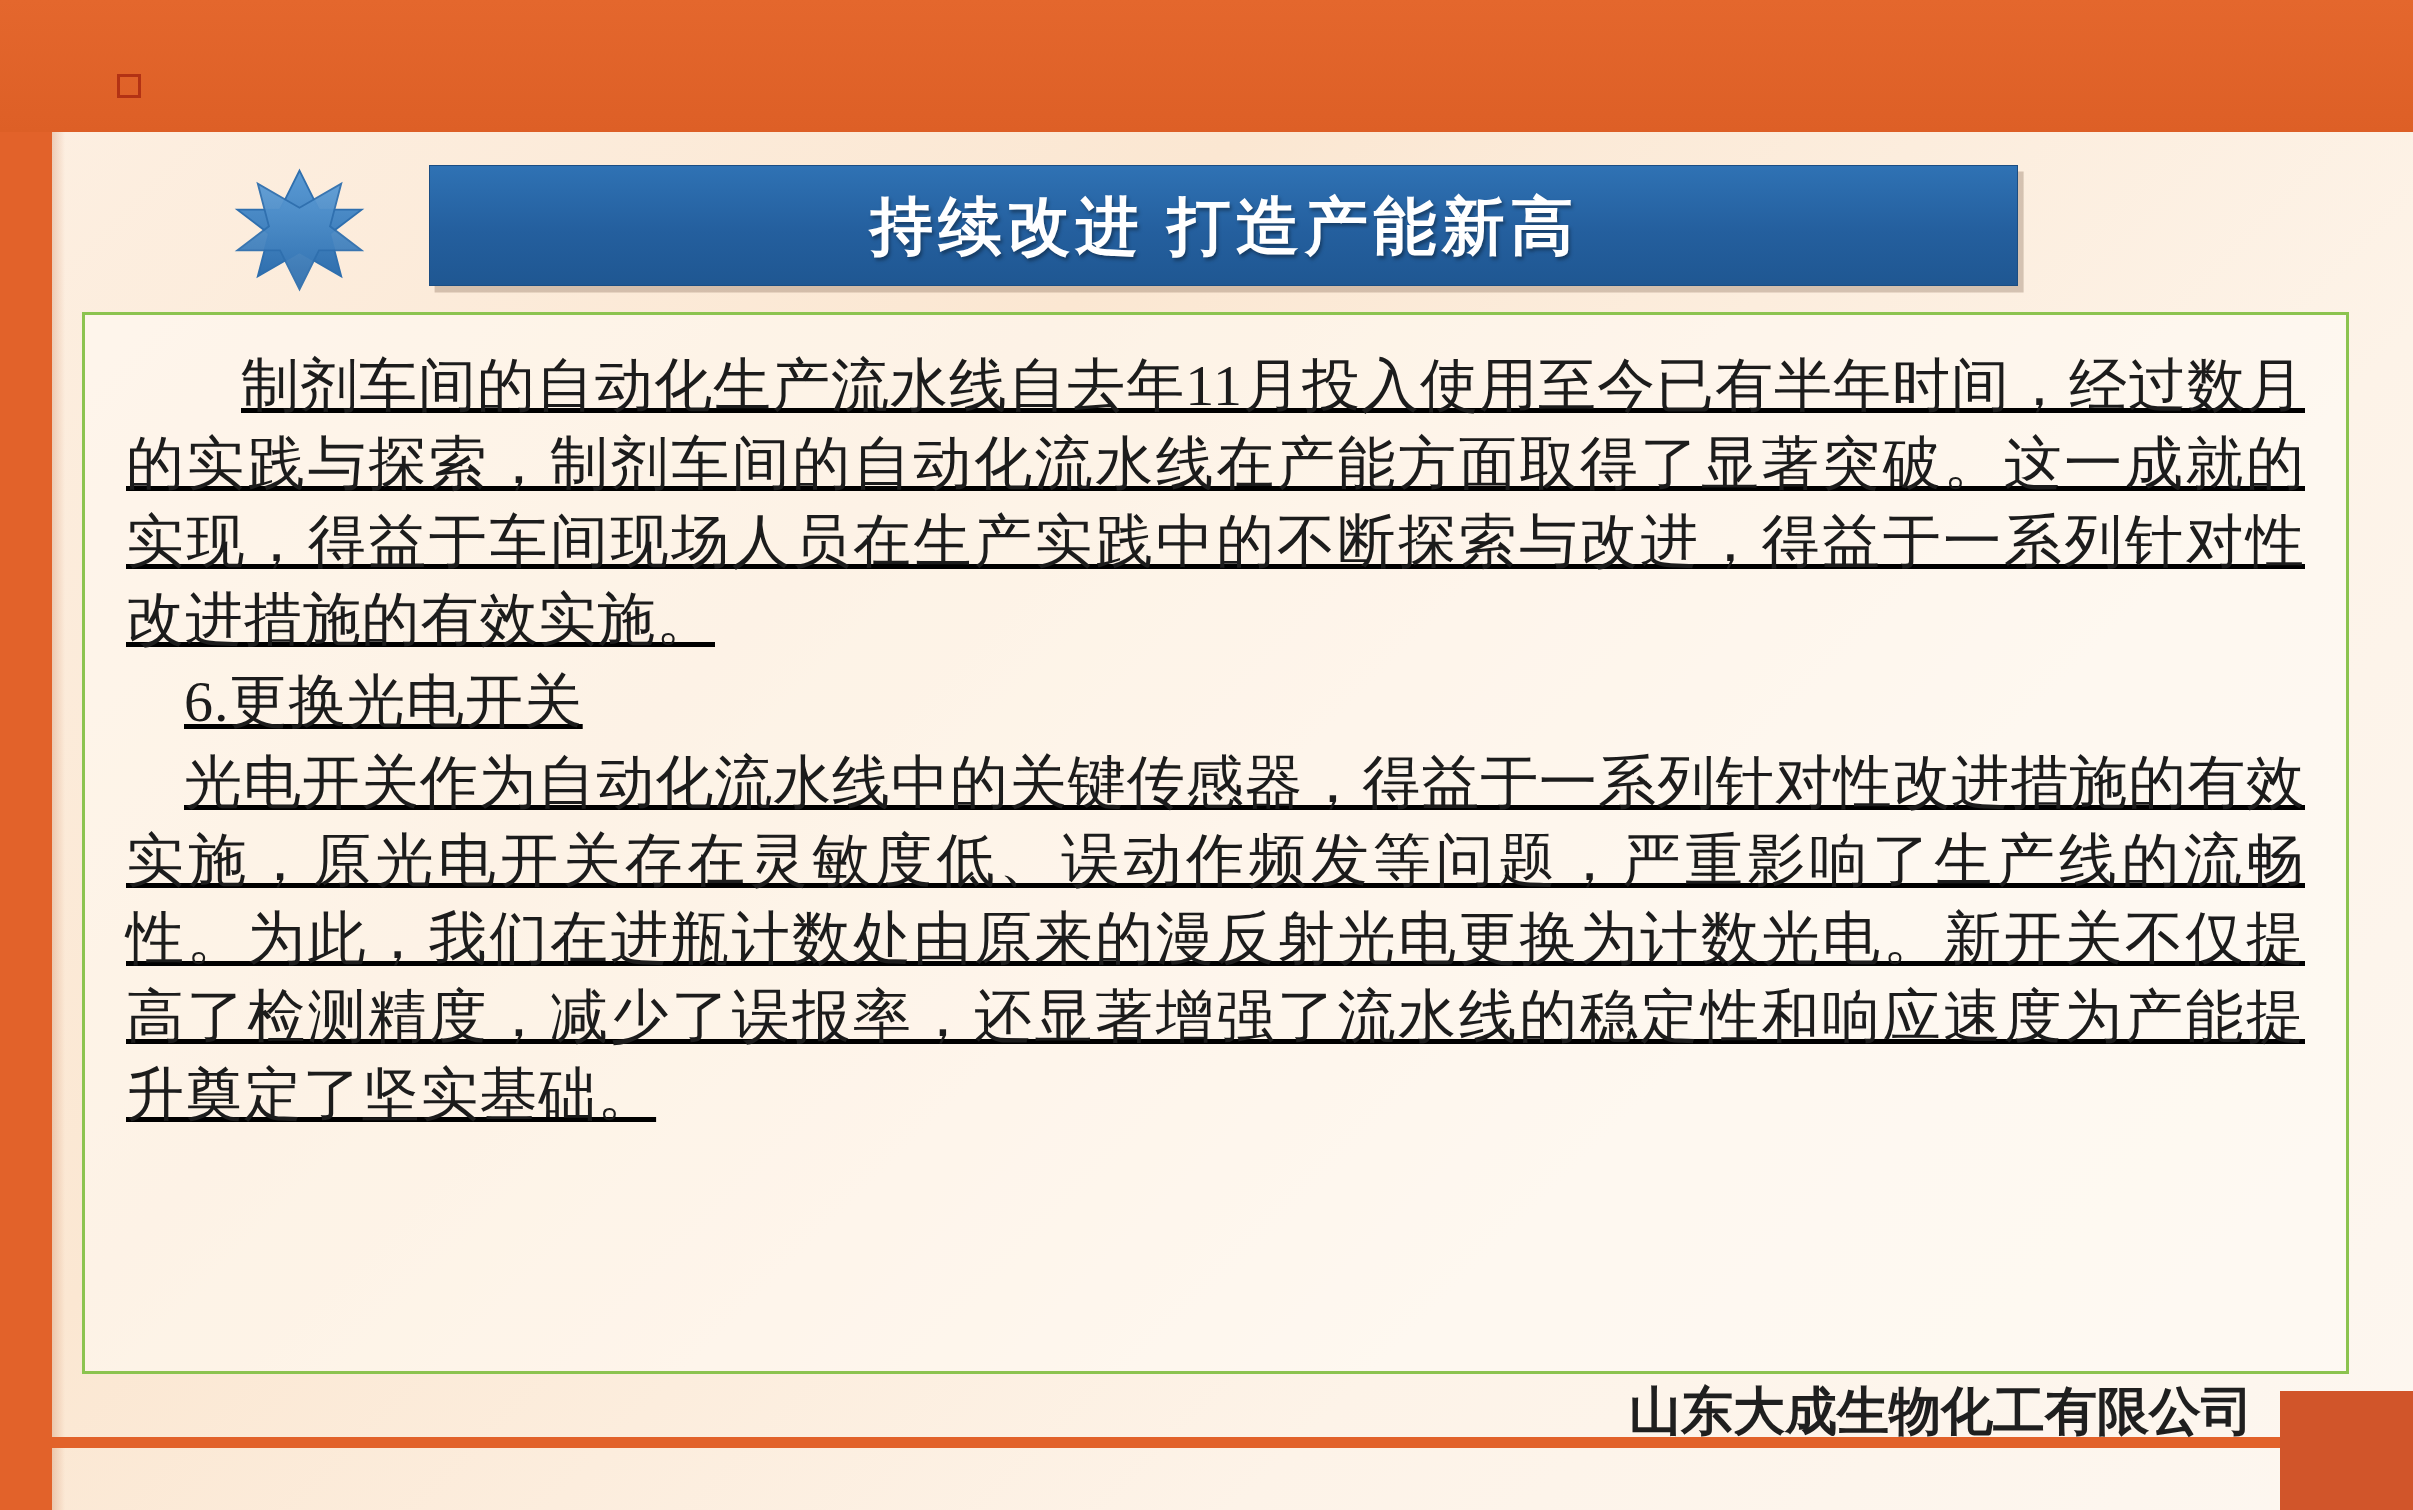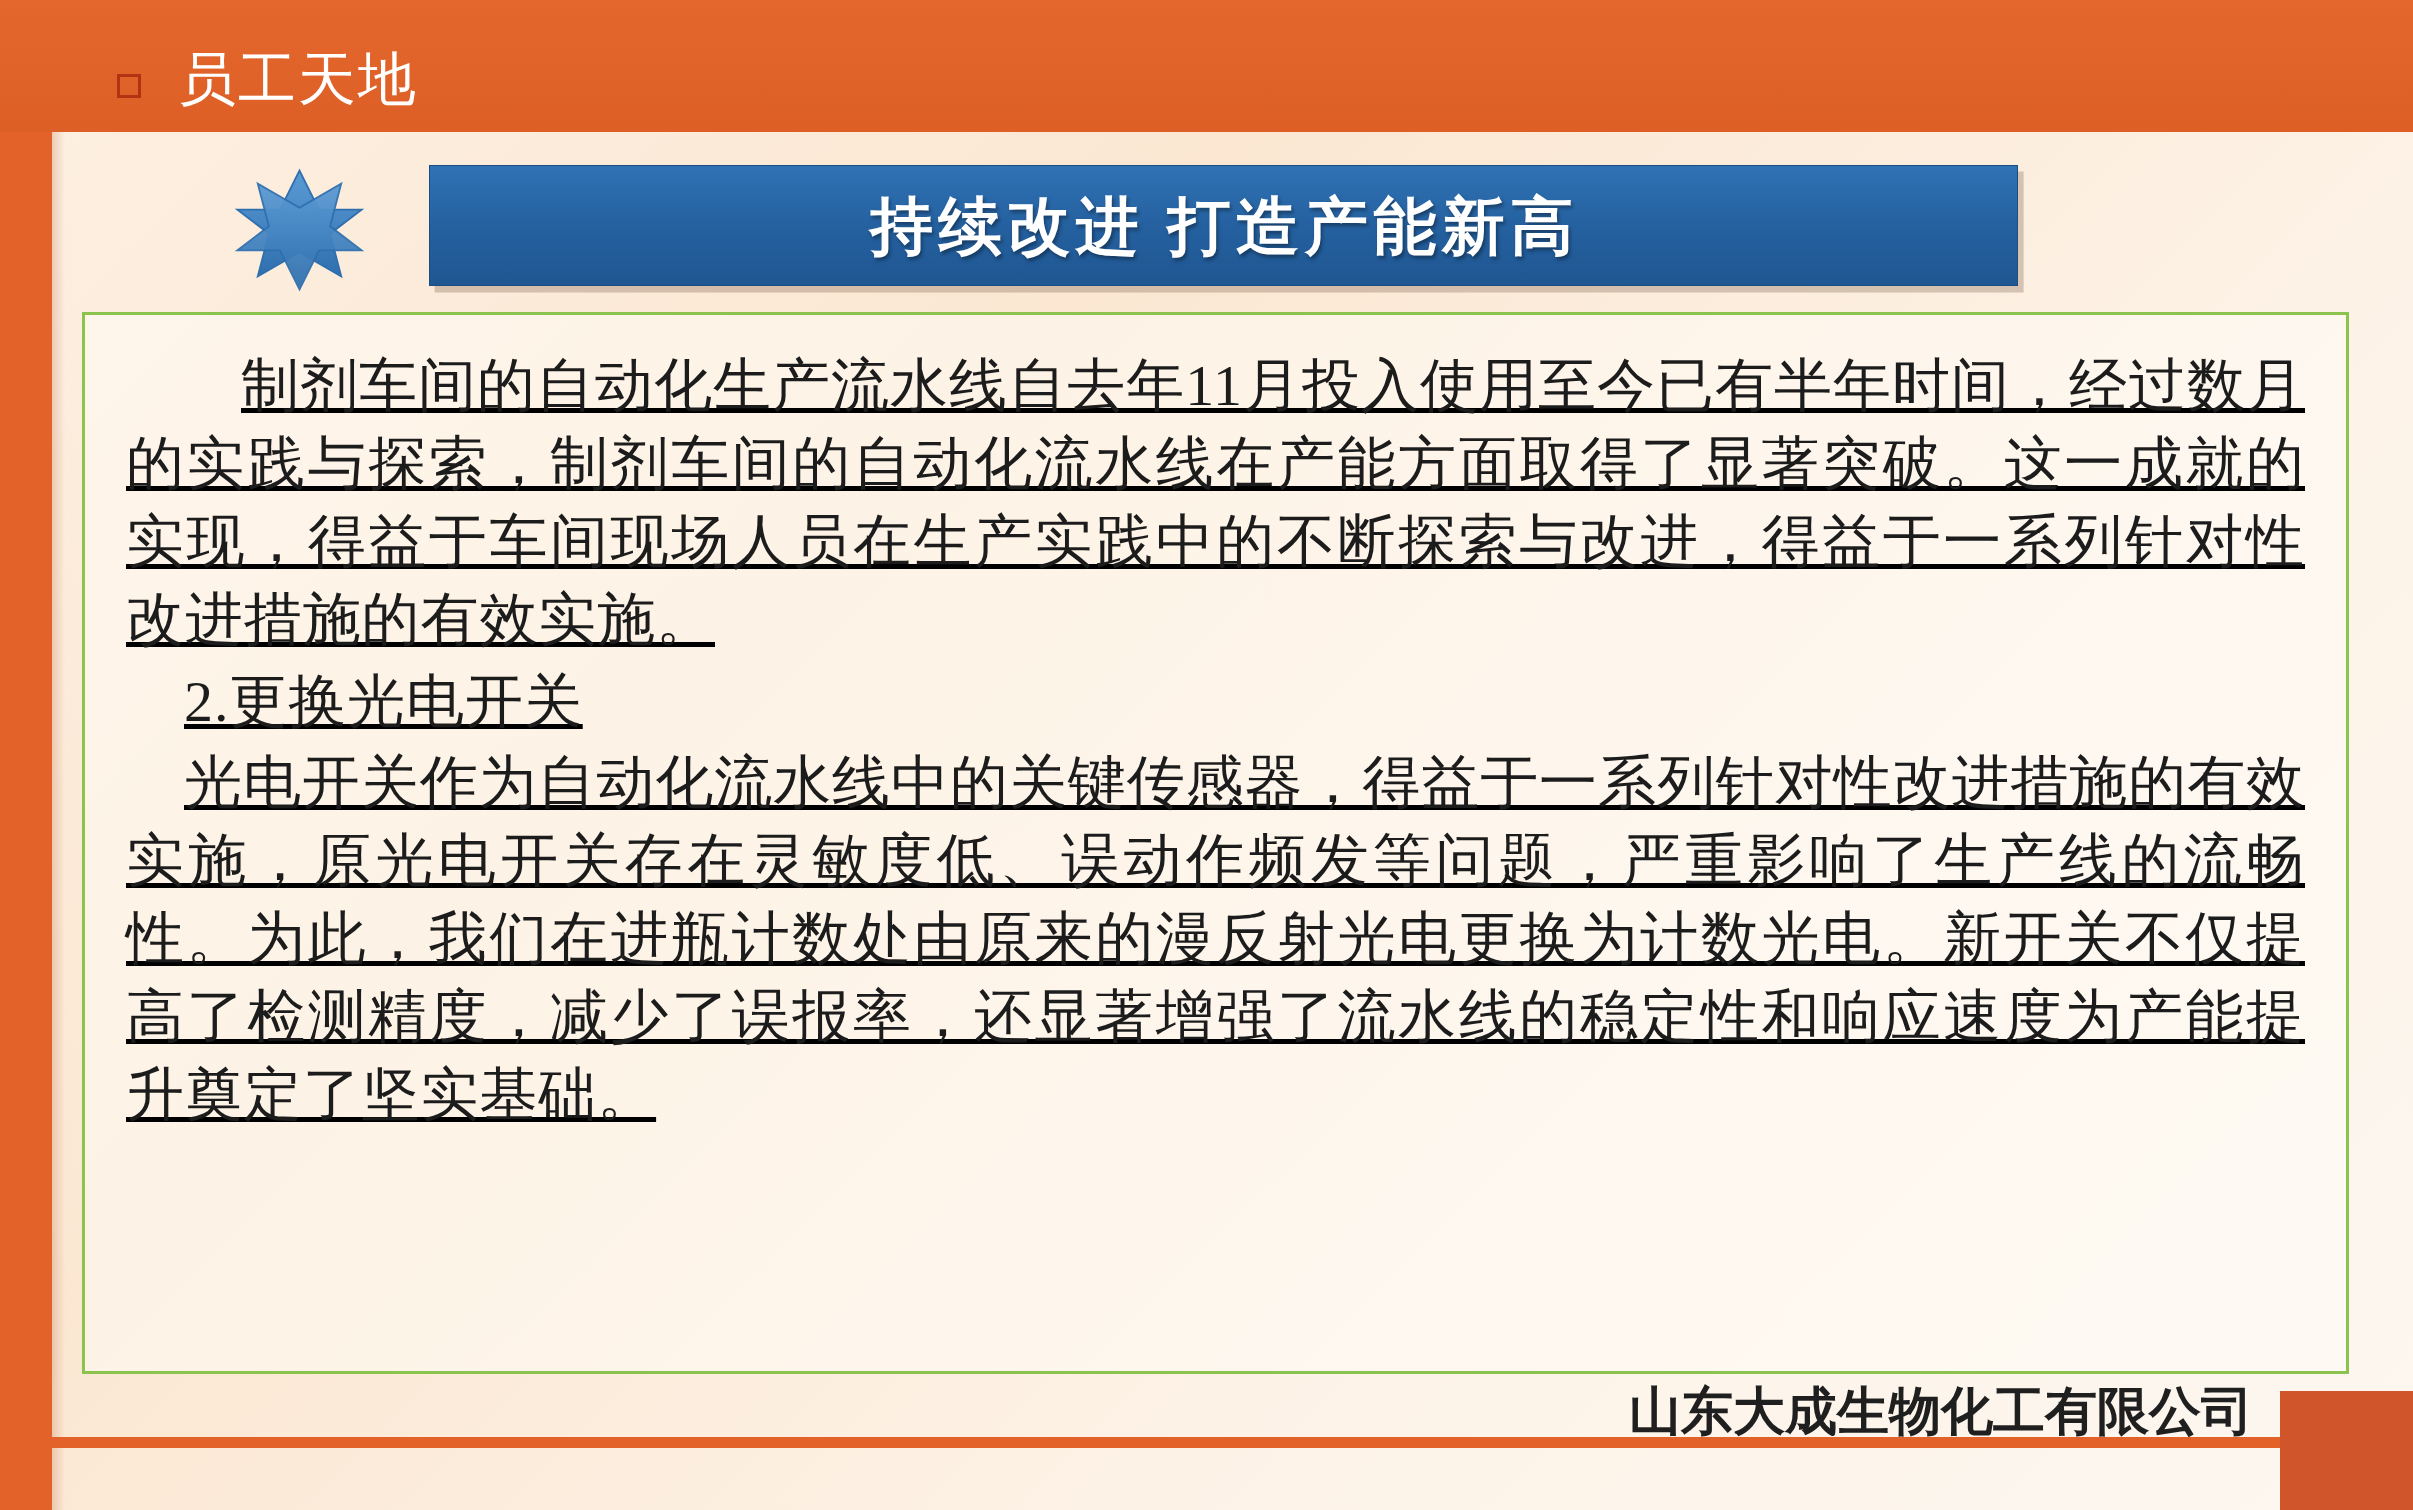--- a/index.html
+++ b/index.html
@@ -184,21 +184,20 @@
 </style>
 </head>
 <body>
 
 <div class="slide">
 
   <div class="header-band">
     <div class="header-band-inner"></div>
   </div>
   <div class="header-marker"></div>
-  <div class="header-title">员工天地</div>
 
   <div class="left-stripe"></div>
   <div class="left-stripe-shadow"></div>
 
   <div class="star-wrap">
     <svg width="139" height="130" viewBox="0 0 150 140" xmlns="http://www.w3.org/2000/svg">
       <defs>
         <linearGradient id="starGrad" x1="0" y1="0" x2="0" y2="1">
           <stop offset="0%" stop-color="#5b9bd5"></stop>
           <stop offset="100%" stop-color="#2f6fae"></stop>
@@ -209,21 +208,21 @@
     </svg>
   </div>
 
   <div class="banner">
     <div class="banner-text">持续改进    打造产能新高</div>
   </div>
 
   <div class="body-box">
     <div class="body-inner">
       <p class="para indent">制剂车间的自动化生产流水线自去年11月投入使用至今已有半年时间，经过数月的实践与探索，制剂车间的自动化流水线在产能方面取得了显著突破。这一成就的实现，得益于车间现场人员在生产实践中的不断探索与改进，得益于一系列针对性改进措施的有效实施。</p>
-      <p class="para tight-indent">2.更换光电开关</p>
+      <p class="para tight-indent">6.更换光电开关</p>
       <p class="para tight-indent">光电开关作为自动化流水线中的关键传感器，得益于一系列针对性改进措施的有效实施，原光电开关存在灵敏度低、误动作频发等问题，严重影响了生产线的流畅性。为此，我们在进瓶计数处由原来的漫反射光电更换为计数光电。新开关不仅提高了检测精度，减少了误报率，还显著增强了流水线的稳定性和响应速度为产能提升奠定了坚实基础。</p>
     </div>
   </div>
 
   <div class="footer-rule"></div>
   <div class="footer-block"></div>
   <div class="footer-company">山东大成生物化工有限公司</div>
 
 </div>
 

